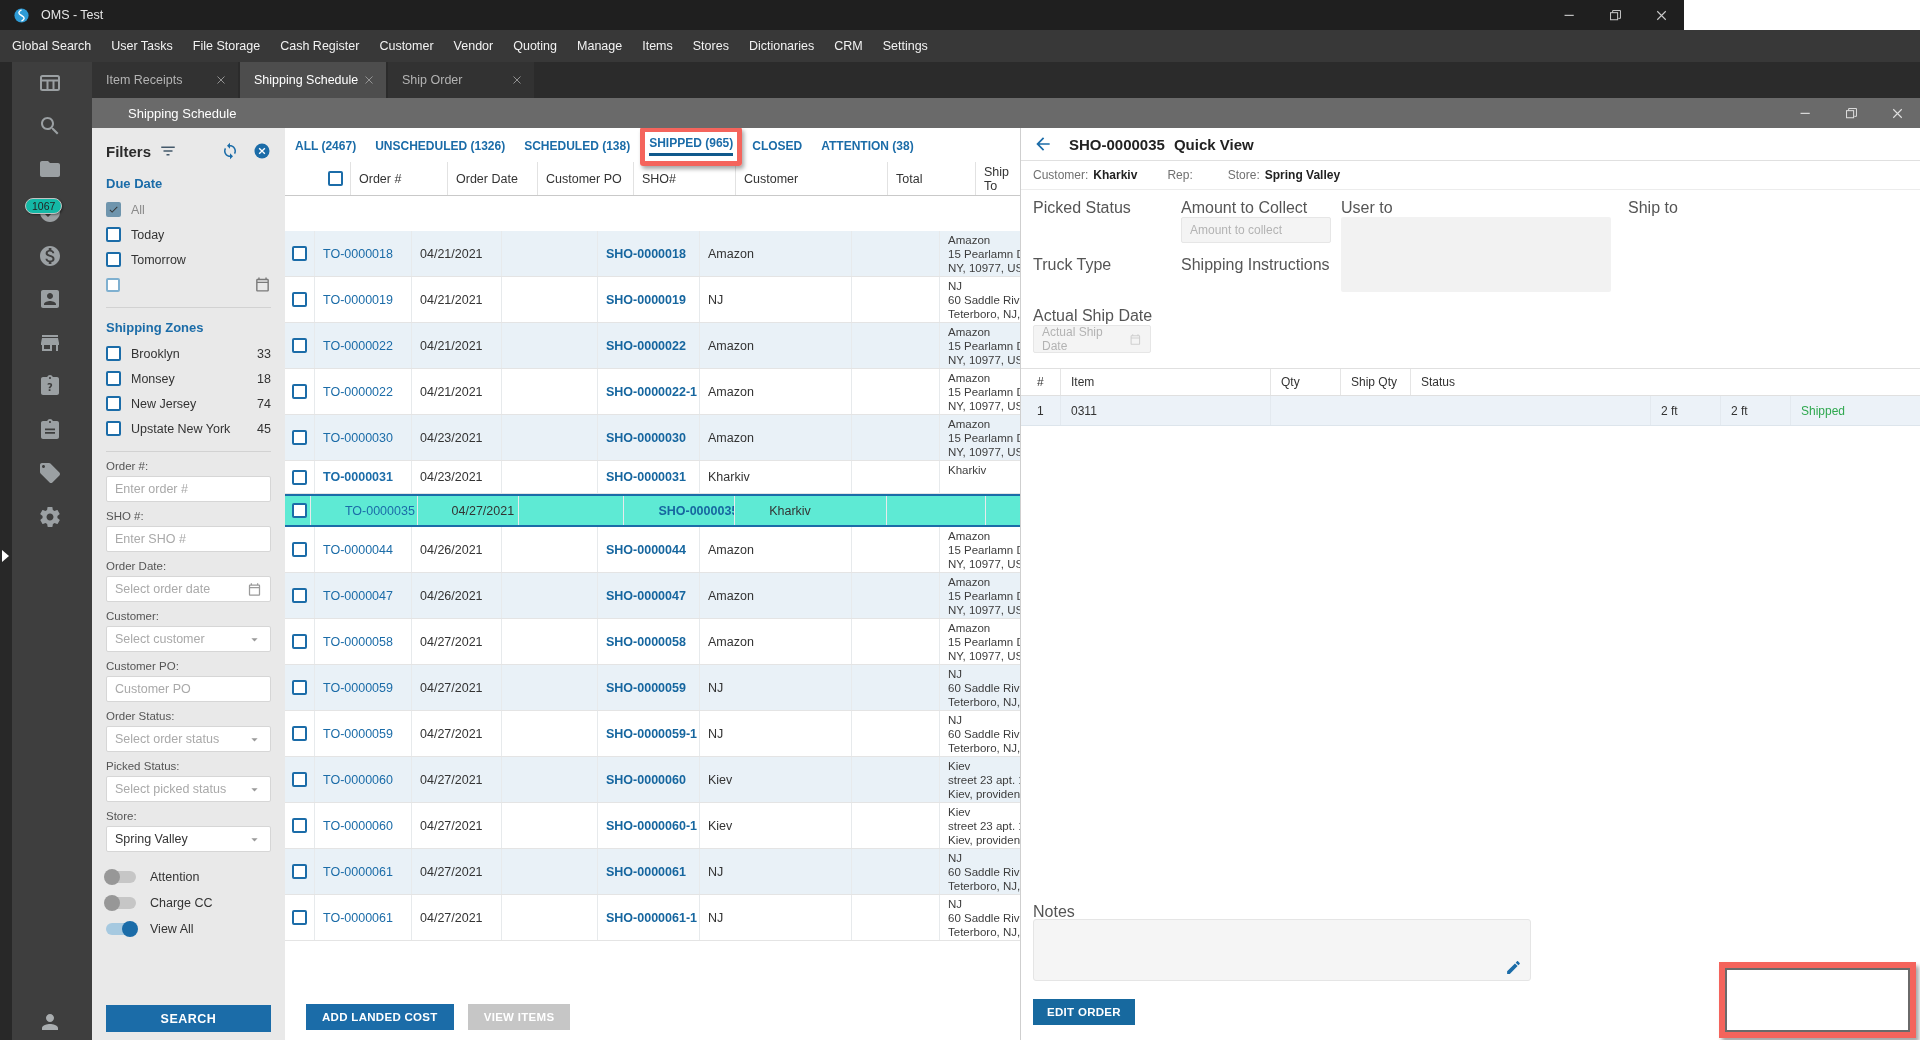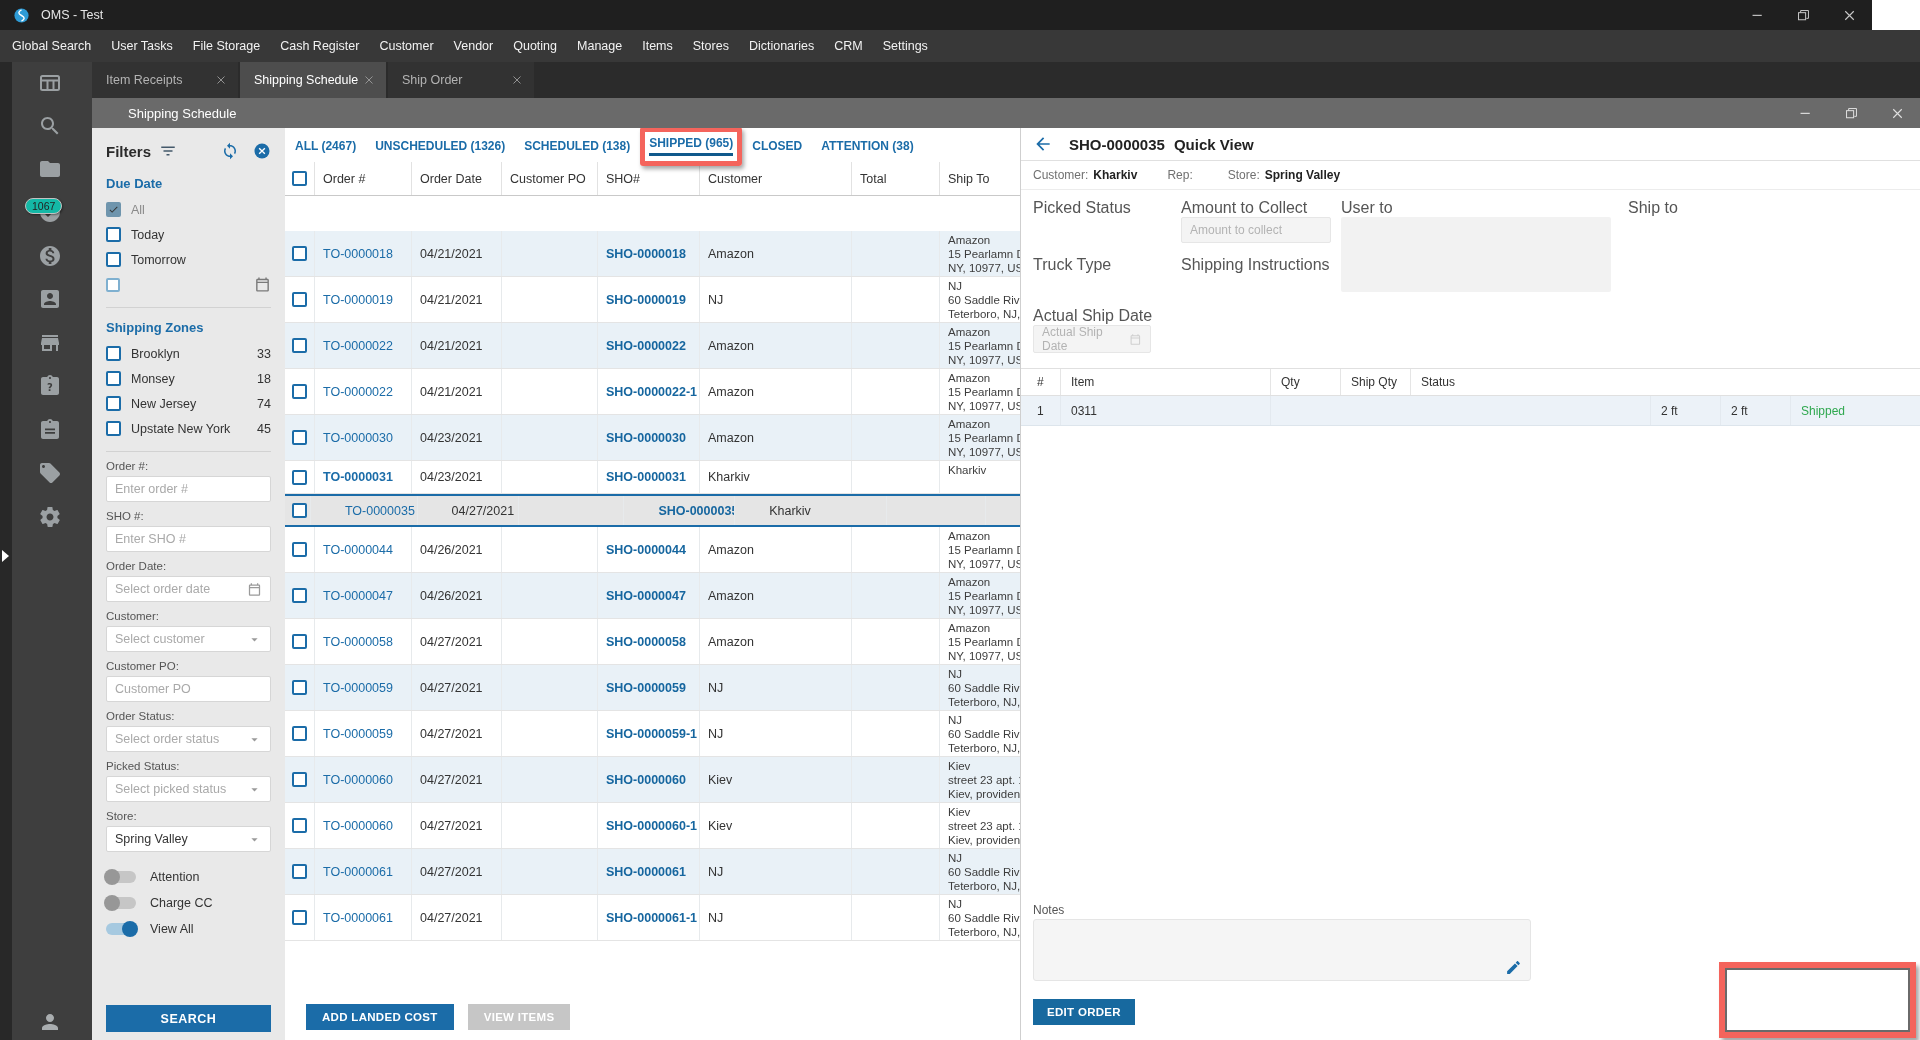--- a/index.html
+++ b/index.html
@@ -2,21 +2,21 @@
 <html><head>
 <meta charset="utf-8">
 <style>
   * { box-sizing: border-box; margin: 0; padding: 0; }
   html,body { width:1920px; height:1040px; overflow:hidden; }
   body { font-family:"Liberation Sans","DejaVu Sans",sans-serif; background:#fff; position:relative; font-size:12.5px; color:#333; }
   .ico { display:inline-flex; }
   .ico svg { display:block; }
 
   
-  .titlebar { position:absolute; left:0; top:0; width:1872px; height:30px; background:#1f1f1f; display:flex; align-items:center; }
+  .titlebar { position:absolute; left:0; top:0; width:1684px; height:30px; background:#1f1f1f; display:flex; align-items:center; }
   .app-logo { width:17px; height:17px; margin-left:13px; }
   .title-text { color:#e6e6e6; font-size:12.5px; margin-left:11px; }
   .win-controls { margin-left:auto; display:flex; height:100%; }
   .win-btn { width:46px; height:100%; display:flex; align-items:center; justify-content:center; color:#c9c9c9; }
   .win-btn .ico { width:17px; height:17px; }
 
   
   .menubar { position:absolute; left:0; top:30px; width:1920px; height:32px; background:#383838; display:flex; align-items:center; padding-left:2px; }
   .menu-item { color:#f2f2f2; font-size:12.5px; padding:0 10px; line-height:32px; white-space:nowrap; cursor:default; }
 
@@ -72,27 +72,27 @@
   .toggle.on .knob { left:auto; right:-2px; background:#1b6ca8; }
   .toggle-label { font-size:12.5px; color:#333; }
   .search-btn { position:absolute; left:14px; right:14px; bottom:8px; height:27px; background:#1b6ca8; color:#fff; font-size:12.5px; font-weight:700; letter-spacing:.5px; display:flex; align-items:center; justify-content:center; }
 
   
   .list-panel { position:absolute; left:285px; top:128px; width:735px; height:912px; background:#fff; overflow:hidden; }
   .ltabs { height:34px; display:flex; align-items:flex-end; gap:19px; padding:0 0 6px 10px; }
   .ltab { font-size:12px; font-weight:700; color:#1b6ca8; white-space:nowrap; position:relative; padding-bottom:3px; }
   .ltab.active { border-bottom:3px solid #10598c; }
   .tab-frame { position:absolute; left:-9px; right:-9px; top:-9px; bottom:-13px; border:5px solid #f4645c; border-radius:3px; box-shadow:2px 3px 4px rgba(0,0,0,.35); pointer-events:none; z-index:5; }
-  .grid-header { display:flex; height:34px; align-items:center; border-bottom:1px solid #c9c9c9; }
+  .grid-header { display:flex; height:34px; align-items:center; border-bottom:1px solid #c9c9c9;padding-left:36px; }
   .gh-cell { height:100%; display:flex; align-items:center; padding-left:8px; font-size:12.5px; color:#333; border-right:1px solid #e2e2e2; }
   .gap-row { height:35px; }
   .row { display:flex; height:46px; border-bottom:1px solid #e4e4e4; background:#fff; }
   .row.tint { background:#e9f1f7; }
   .row.short { height:33px; }
-  .row.selected { border-top:2px solid #1b6ca8; border-bottom:2px solid #1b6ca8; background:#e5e5e5;gap:26px; }
+  .row.selected { border-top:2px solid #1b6ca8; border-bottom:2px solid #1b6ca8; background:#5eead4;gap:26px; }
   .cell { height:100%; padding-left:8px; display:flex; align-items:center; overflow:hidden; white-space:nowrap; border-right:1px solid #e7eaec; }
   .cell.cb-cell { align-items:center; justify-content:flex-start; padding-left:7px; }
   .order-link { color:#1b6ca8; }
   .sho-link { color:#16669f; font-weight:700; }
   .shipto { display:block; padding-top:2px; font-size:11.5px; line-height:14px; color:#3d3d3d; align-items:flex-start; }
   .list-actions { position:absolute; left:21px; bottom:10px; display:flex; gap:14px; }
   .btn { height:26px; display:inline-flex; align-items:center; justify-content:center; font-weight:700; font-size:11.5px; letter-spacing:.3px; padding:0 16px; }
   .btn.primary { background:#1b6ca8; color:#fff; }
   .btn.disabled { background:#c6c6c6; color:#fff; }
 
@@ -106,21 +106,21 @@
   .qv-info b { color:#222; margin-left:5px; font-weight:700; }
   .qv-info .grp { margin-right:30px; display:flex; align-items:center; }
   .qv-fields { position:relative; height:178px; }
   .qv-label { position:absolute; font-size:16px; color:#555; }
   .qv-disabled-input { position:absolute; background:#f4f4f4; border:1px solid #e6e6e6; border-radius:2px; display:flex; align-items:center; padding:0 8px; font-size:12px; color:#b3b3b3; }
   .qv-box { position:absolute; background:#f2f2f2; border-radius:2px; padding:9px 10px; font-size:12.5px; font-weight:700; color:#333; }
   .qv-items-header { display:flex; height:28px; align-items:center; border-top:1px solid #e0e0e0; border-bottom:1px solid #e0e0e0; }
   .qi-cell { height:100%; display:flex; align-items:center; padding-left:10px; font-size:12px; color:#333; border-right:1px solid #e5e5e5; }
   .qv-item-row { display:flex; height:30px; align-items:center; background:#ecf2f8; border-bottom:1px solid #dde5ec; }
   .qv-item-row .qi-cell { border-right:1px solid #e3e9ef; color:#333; }
-  .qv-notes-label { position:absolute; left:12px; top:775px; font-size:12px; color:#555; }
+  .qv-notes-label { position:absolute; left:12px; top:775px; font-size:16px; color:#555; }
   .qv-notes { position:absolute; left:12px; top:791px; width:498px; height:62px; background:#f5f5f5; border:1px solid #e5e5e5; border-radius:3px; }
   .qv-pencil { position:absolute; right:8px; bottom:4px; width:17px; height:17px; color:#1b6ca8; }
   .qv-edit-btn { position:absolute; left:12px; top:871px; height:26px; padding:0 14px; background:#17699f; color:#fff; font-size:11.5px; font-weight:700; display:inline-flex; align-items:center; letter-spacing:.3px; }
 
   
   .anno-box2 { position:absolute; left:1719px; top:962px; width:197px; height:76px; border:6px solid #f4645c; background:#fff; box-shadow:3px 4px 4px rgba(0,0,0,.35); z-index:6; }
   .anno-box2-inner { position:absolute; inset:0; border:2px solid #6a6a6a; }
 </style>
 </head>
 <body>

